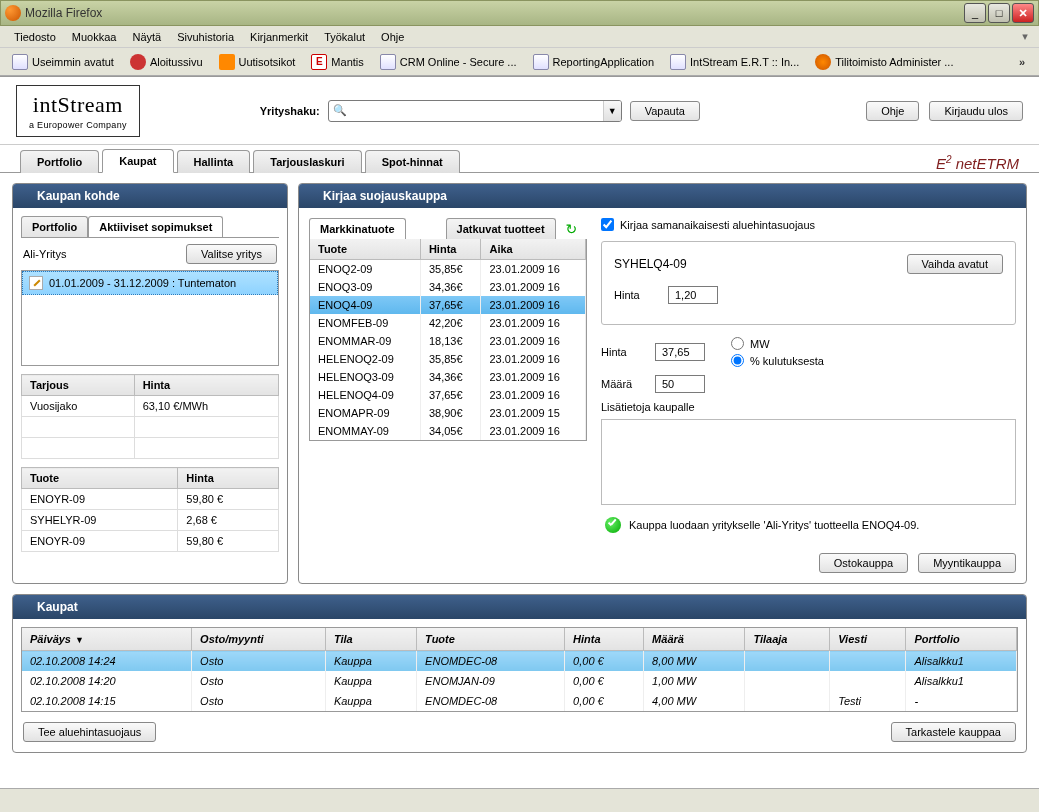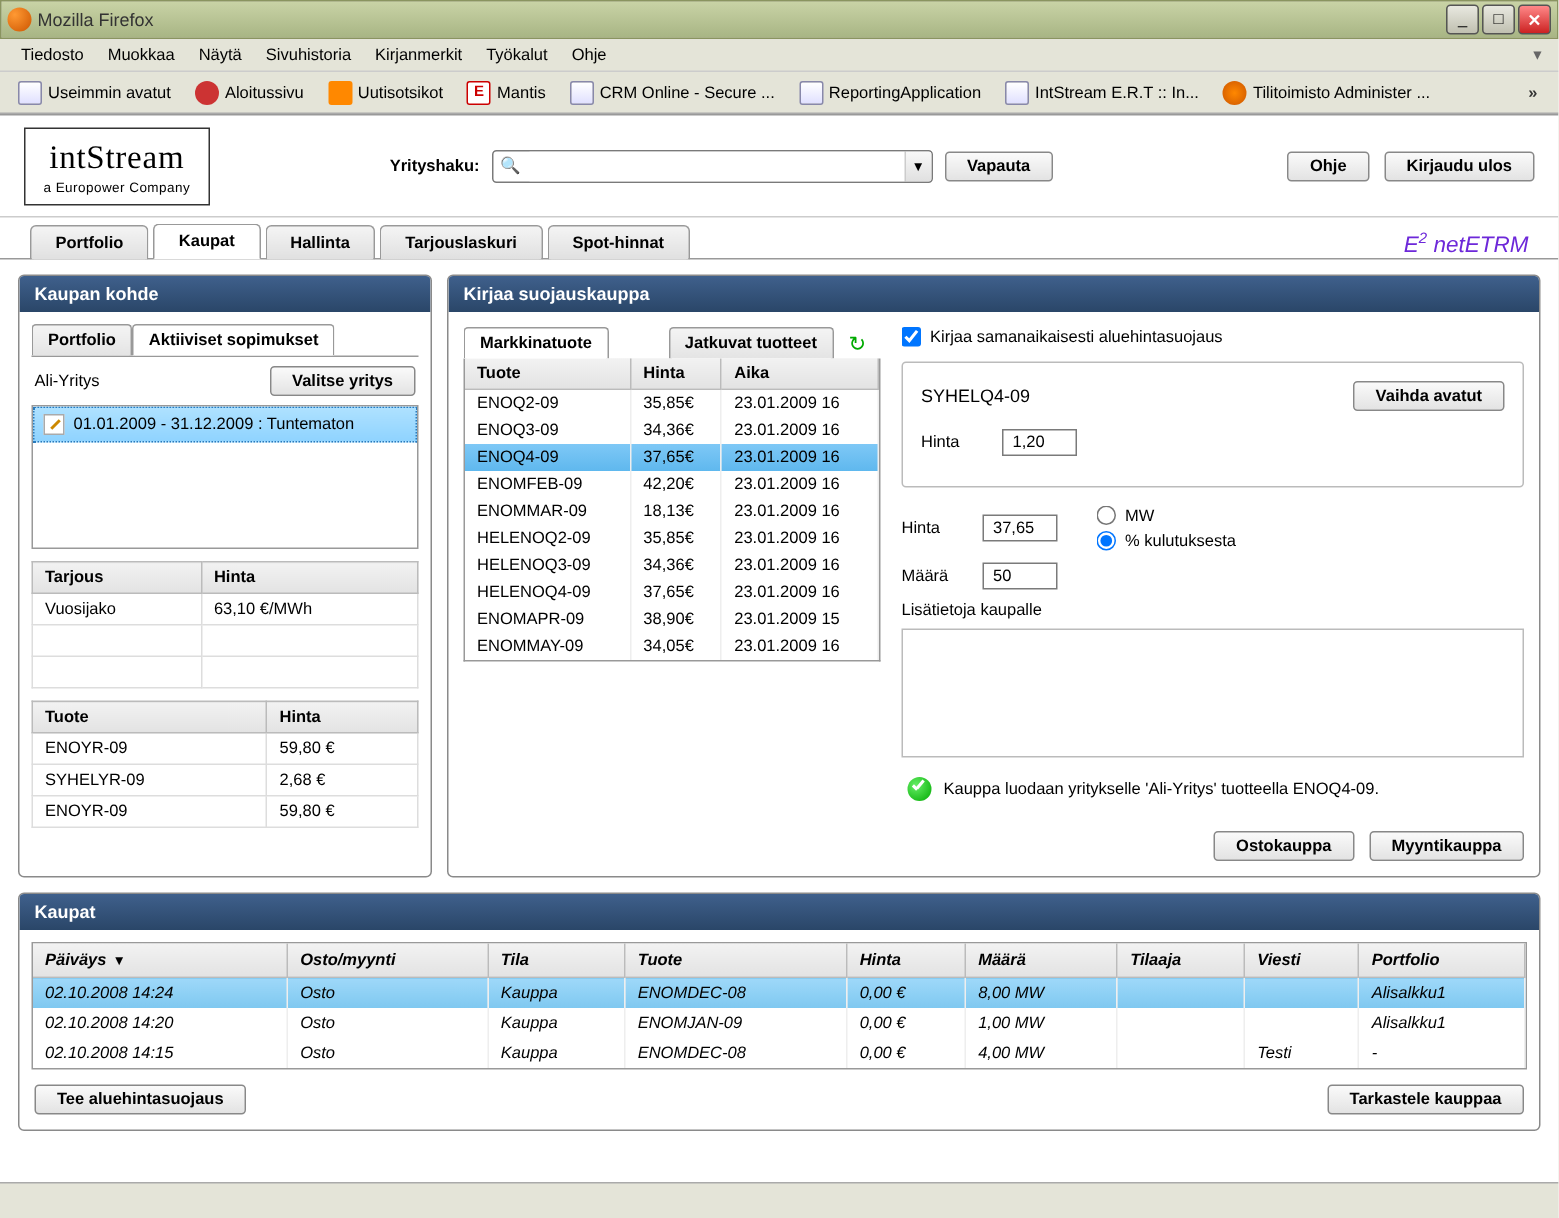--- a/index.html
+++ b/index.html
@@ -37,32 +37,32 @@
 .topbar { height: 68px; display: flex; align-items: center; padding: 0 16px; border-bottom: 1px solid #ccc; }
 .logo-box { border: 1px solid #333; padding: 6px 12px; text-align: center; }
 .logo-text { font-family: Georgia, serif; font-size: 22px; letter-spacing: 0.5px; }
 .logo-sub { font-size: 9px; margin-top: 2px; letter-spacing: 0.3px; }
 .search-area { margin-left: 120px; display: flex; align-items: center; gap: 8px; justify-content: flex-end; }
 .search-label { font-weight: bold; }
 .search-wrap { display: flex; align-items: center; border: 1px solid #7a7a7a; border-radius: 3px; background: #fff; overflow: hidden; }
 .search-icon { width: 24px; text-align: center; color: #999; }
 .search-input { border: none; width: 250px; height: 20px; padding: 0 4px; outline: none; }
 .search-dd { width: 18px; text-align: center; border-left: 1px solid #ccc; background: linear-gradient(#f8f8f8, #e0e0e0); height: 20px; line-height: 20px; font-size: 9px; }
-.btn { background: linear-gradient(#fafafa, #e3e3e3); border: 1px solid #888; border-radius: 3px; padding: 3px 14px; font-weight: bold; font-size: 11px; cursor: default; }
+.btn { background: linear-gradient(#fafafa, #e3e3e3); border: 1px solid #888; border-radius: 3px; padding: 3px 14px; font-weight: normal; font-size: 11px; cursor: default; }
 .top-right { margin-left: auto; display: flex; gap: 10px; }
 
 .main-tabs-row { display: flex; align-items: flex-end; padding: 0 20px; height: 28px; border-bottom: 1px solid #999; position: relative; }
 .main-tab { padding: 5px 16px; border: 1px solid #999; border-bottom: none; border-radius: 4px 4px 0 0; background: linear-gradient(#f4f4f4, #e0e0e0); font-weight: bold; margin-right: 3px; cursor: default; position: relative; top: 1px; }
 .main-tab.active { background: #fff; border-bottom: 1px solid #fff; }
-.brand-right { margin-left: auto; font-size: 15px; color: #6d28d9; font-style: italic; font-family: Arial; }
+.brand-right { margin-left: auto; font-size: 15px; color: #7f1d1d; font-style: italic; font-family: Arial; }
 .brand-right sup { font-size: 10px; }
 
 .content { display: flex; gap: 10px; padding: 10px 12px; }
 .panel { border: 1px solid #8a8a8a; border-radius: 4px; overflow: hidden; background: #fff; }
-.panel-header { background: linear-gradient(#3f608c, #2a4668); color: #fff; font-weight: bold; padding: 5px 10px; font-size: 12px; }
+.panel-header { background: linear-gradient(#3f608c, #2a4668); color: #fff; font-weight: bold; padding: 5px 24px; font-size: 12px; }
 
 .left-col { width: 276px; display: flex; flex-direction: column; }
 .left-col .panel { flex: 1; }
 .right-col { flex: 1; }
 
 
 .subtabs { display: flex; margin: 8px 8px 0 8px; }
 .subtab { padding: 4px 10px; border: 1px solid #999; border-bottom: none; border-radius: 3px 3px 0 0; background: linear-gradient(#f4f4f4, #e4e4e4); font-weight: bold; cursor: default; }
 .subtab.active { background: #fff; }
 .subtab:not(:first-child) { }

